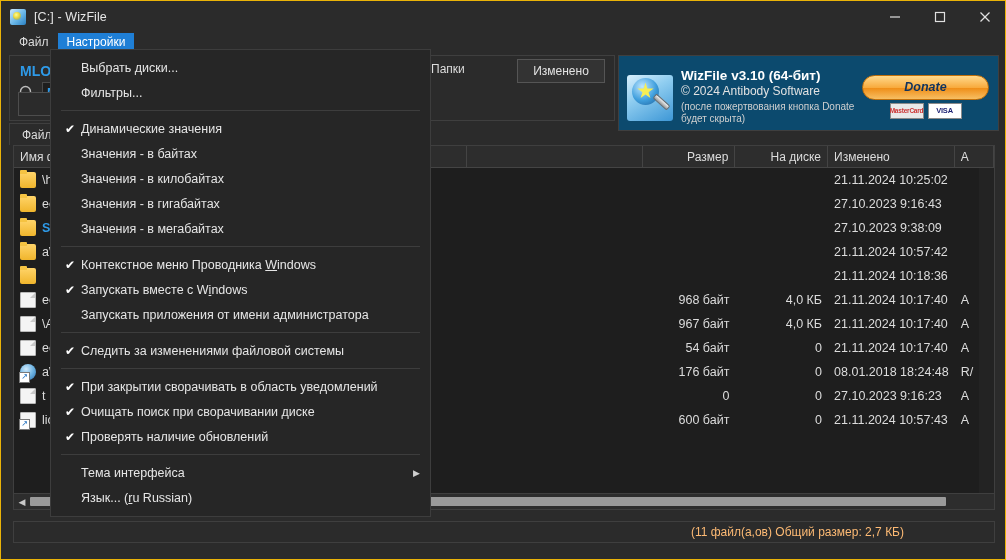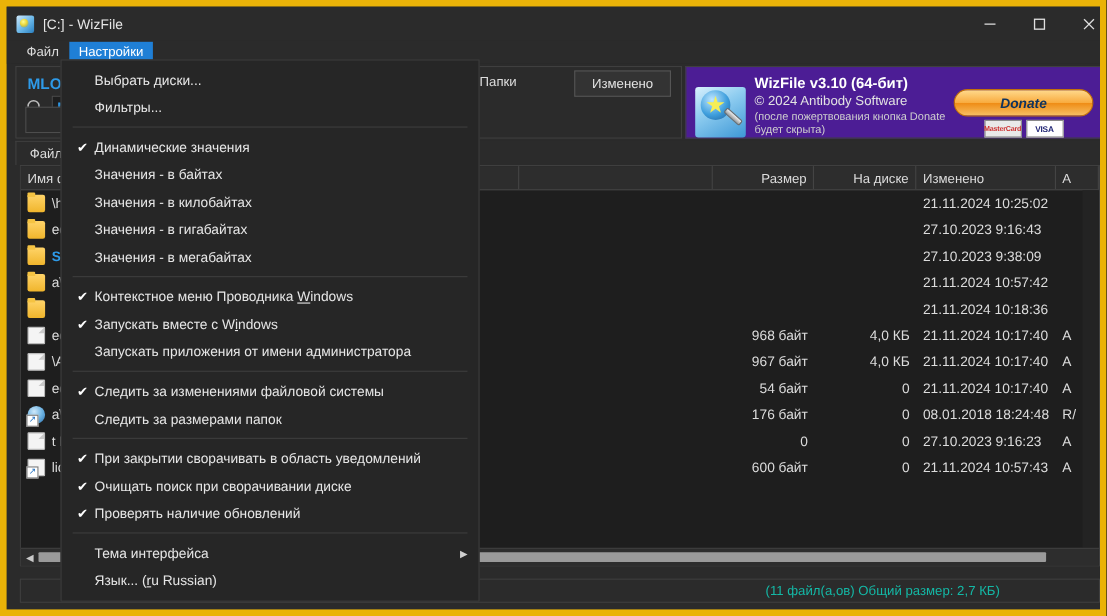--- a/index.html
+++ b/index.html
@@ -7,21 +7,21 @@
     margin: 0; padding: 0;
     width: 1006px; height: 560px;
     background: #1b1b1b;
     font-family: "Liberation Sans", sans-serif;
     overflow: hidden;
   }
   #app {
     position: relative;
     width: 1006px; height: 560px;
     background: #2b2b2b;
-    border: 6px solid #eab308;
+    border: 1px solid #eab308;
     overflow: hidden;
   }
 
   
   .titlebar {
     position: absolute; top: 0; left: 0;
     width: 1006px; height: 31px;
     background: #2b2b2b;
     display: flex; align-items: center;
   }
@@ -107,23 +107,23 @@
     font-size: 12px; display: flex; align-items: center;
     padding: 0 4px 0 8px;
   }
   .combo .caret { margin-left: auto; color: #b6b6b6; font-size: 10px; padding-left: 6px; }
   #combo-drives { left: 8px; top: 36px; width: 160px; }
   #combo-time  { left: 174px; top: 36px; width: 144px; }
 
   
   .about-panel {
     position: absolute; left: 613px; top: 2px;
-    width: 381px; height: 66px;
-    border: 1px solid #3f3f3f; background: #4c1d95;
-    display: flex; align-items: flex-end;
+    width: 381px; height: 76px;
+    border: 1px solid #3f3f3f; background: #0c4a6e;
+    display: flex; align-items: center;
   }
   .wiz-logo {
     width: 46px; height: 46px; margin: 9px 8px 0 8px; flex: none;
     border-radius: 3px;
     background: linear-gradient(150deg,#d9f0fd 0%,#8fcdf0 40%,#3d97d6 100%);
     position: relative; overflow: hidden;
   }
   .wiz-logo .globe {
     position: absolute; left: 5px; top: 3px; width: 27px; height: 27px;
     border-radius: 50%;
@@ -257,25 +257,25 @@
     background:#9a9a9a; border-radius: 1px;
   }
   
   .vscroll {
     position: absolute; right: 0; top: 22px; width: 15px; bottom: 16px;
     background: #232323;
   }
 
   
   .statusbar {
-    position: absolute; left: 12px; bottom: 6px;
+    position: absolute; left: 12px; bottom: 16px;
     width: 982px; height: 22px;
     background: #2b2b2b; border: 1px solid #3f3f3f;
     display: flex; align-items: center; justify-content: flex-end;
-    color: #14b8a6; font-size: 12px; padding-right: 90px;
+    color: #fdba74; font-size: 12px; padding-right: 90px;
   }
 
   
   .dropdown {
     position: absolute; left: 49px; top: 48px;
     width: 381px;
     background: #262626; border: 1px solid #3d3d3d;
     padding: 5px 0 6px 0;
     z-index: 50;
   }
@@ -569,24 +569,20 @@
       </div>
       <div class="mi">
         <span class="chk"></span>
         <span class="lbl">Запускать приложения от имени администратора</span>
       </div>
       <div class="msep"></div>
       <div class="mi">
         <span class="chk">✔</span>
         <span class="lbl">Следить за изменениями файловой системы</span>
       </div>
-      <div class="mi">
-        <span class="chk"></span>
-        <span class="lbl">Следить за размерами папок</span>
-      </div>
       <div class="msep"></div>
       <div class="mi">
         <span class="chk">✔</span>
         <span class="lbl">При закрытии сворачивать в область уведомлений</span>
       </div>
       <div class="mi">
         <span class="chk">✔</span>
         <span class="lbl">Очищать поиск при сворачивании диске</span>
       </div>
       <div class="mi">

